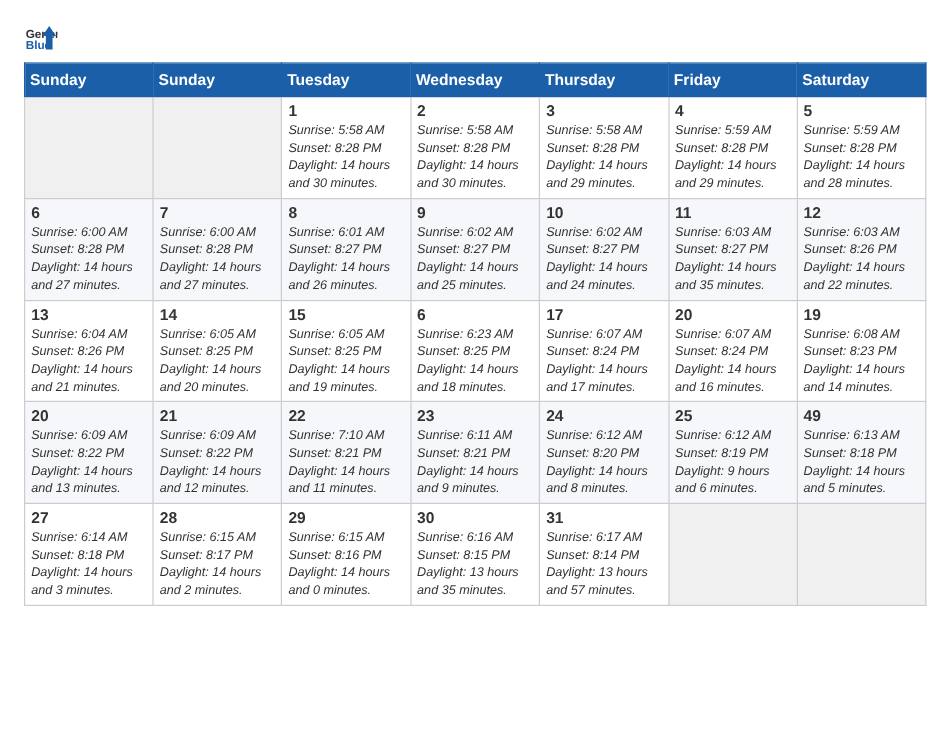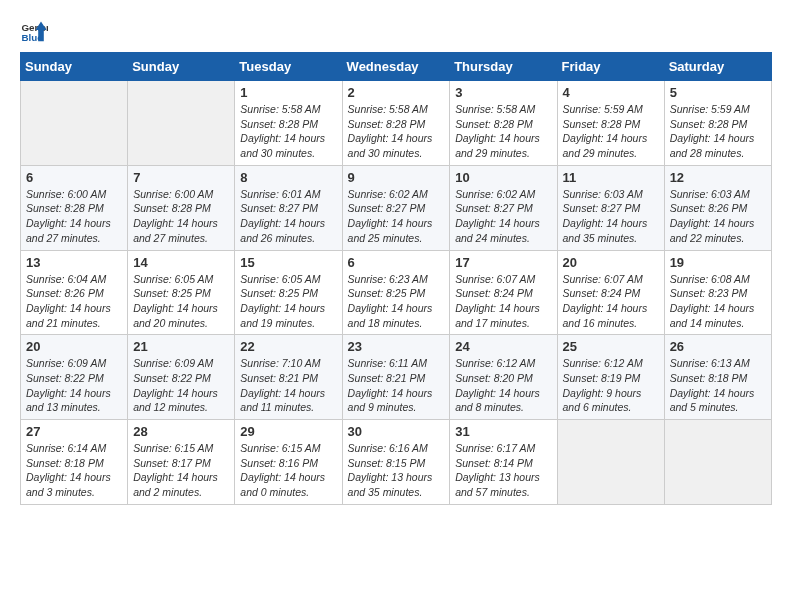--- a/index.html
+++ b/index.html
@@ -319,21 +319,21 @@
         </td>
         <td>
           <span class="day-number">25</span>
 <div class="cell-content">
   <span>Sunrise: 6:12 AM</span><br>
   <span>Sunset: 8:19 PM</span><br>
   <span>Daylight: 9 hours and 6 minutes.</span>
 </div>
         </td>
         <td>
-          <span class="day-number">26</span>
+          <span class="day-number">49</span>
 <div class="cell-content">
   <span>Sunrise: 6:13 AM</span><br>
   <span>Sunset: 8:18 PM</span><br>
   <span>Daylight: 14 hours and 5 minutes.</span>
 </div>
         </td>
       </tr>
       <tr>
         <td>
           <span class="day-number">27</span>

